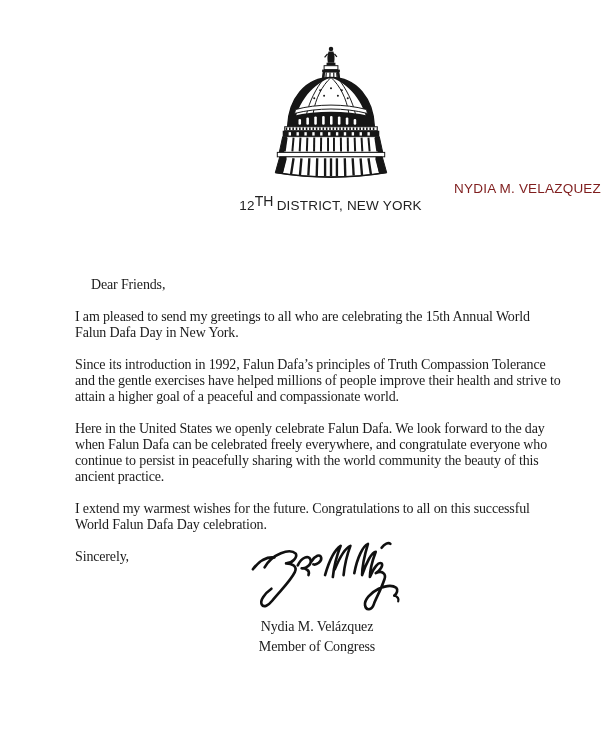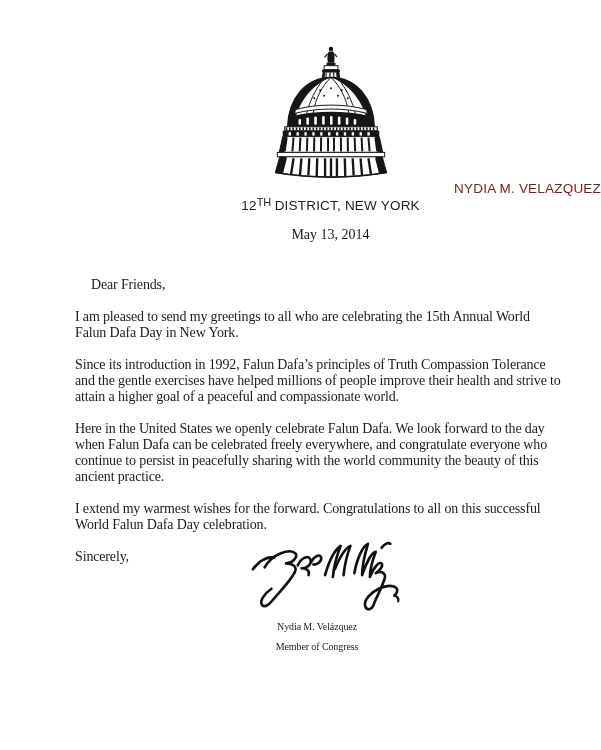--- a/index.html
+++ b/index.html
@@ -25,21 +25,21 @@
     color:#7f1d1d;
     text-align:right;
   }
   .lh-district{
     font-family:"Liberation Sans", sans-serif;
     font-size:13.5px;line-height:17px;
     letter-spacing:.2px;
     color:#222;
   }
   .lh-district .ord{
-    font-size:11px;
+    font-size:14px;
     position:relative;top:-4.5px;
     letter-spacing:0;
   }
   .lh-district .rest{margin-left:.25em;margin-top:13px;}
   
   .date-line{
     position:absolute;left:60px;right:0;top:227px;
     text-align:center;
     font-size:14px;line-height:16px;
   }
@@ -54,21 +54,21 @@
     white-space:pre-line;
   }
   .letter-body p.first{margin-top:10px;}
   .letter-body .salutation{margin:16px;}
   .letter-body .closing{}
   
   .signature-svg{position:absolute;left:249px;top:539px;width:156px;height:80px;}
   .signature-block{
     position:absolute;left:33px;width:568px;top:617px;
     text-align:center;
-    font-size:10px;line-height:19.5px;
+    font-size:14px;line-height:19.5px;
     letter-spacing:-0.1px;
   }
 </style>
 </head>
 <body>
 
 <div class="page">
 
   <div class="letterhead">
     <svg class="dome-svg" viewBox="0 0 116 136" xmlns="http://www.w3.org/2000/svg">
@@ -177,34 +177,33 @@
         </g>
         <path d="M6,114.5 L1.5,130.5 L9,131.8 L13,114.5 Z" fill="#161616" stroke="none"></path>
         <path d="M110,114.5 L114.5,130.5 L107,131.8 L103,114.5 Z" fill="#161616" stroke="none"></path>
         <path d="M1.5,130.5 C38,136.5 78,136.5 114.5,130.5" stroke-width="1.6"></path>
       </g>
     </svg>
     <div class="lh-name">NYDIA M. VELAZQUEZ</div>
     <div class="lh-district"><span>12</span><span class="ord">TH</span><span class="rest">DISTRICT, NEW YORK</span></div>
   </div>
 
-  <div class="date-line">May 13, 2014</div>
 
   <div class="letter-body">
     <p class="salutation">Dear Friends,</p>
     <p class="first">I am pleased to send my greetings to all who are celebrating the 15th Annual World
 Falun Dafa Day in New York.</p>
     <p>Since its introduction in 1992, Falun Dafa’s principles of Truth Compassion Tolerance
 and the gentle exercises have helped millions of people improve their health and strive to
 attain a higher goal of a peaceful and compassionate world.</p>
     <p>Here in the United States we openly celebrate Falun Dafa. We look forward to the day
 when Falun Dafa can be celebrated freely everywhere, and congratulate everyone who
 continue to persist in peacefully sharing with the world community the beauty of this
 ancient practice.</p>
-    <p>I extend my warmest wishes for the forward. Congratulations to all on this successful
+    <p>I extend my warmest wishes for the future. Congratulations to all on this successful
 World Falun Dafa Day celebration.</p>
     <p class="closing">Sincerely,</p>
   </div>
 
   <svg class="signature-svg" viewBox="0 0 160 80" xmlns="http://www.w3.org/2000/svg">
     <g stroke="#101010" fill="none" stroke-width="2.7" stroke-linecap="round" stroke-linejoin="round">
       <path d="M4,30 C10,22 18,17 26,18"></path>
       <path d="M16,28 C24,14 42,8 48,14 C50,18 44,24 38,24 C44,24 50,27 47,33 C42,43 32,52 24,62 C20,67 15,70 13,66 C11,62 16,55 23,50"></path>
       <path d="M50,26 C54,18 61,15 63,20 C65,25 58,30 54,29 C58,29 63,31 61,36"></path>
       <path d="M64,22 C68,16 73,14 74,18 C75,22 69,26 66,25"></path>

